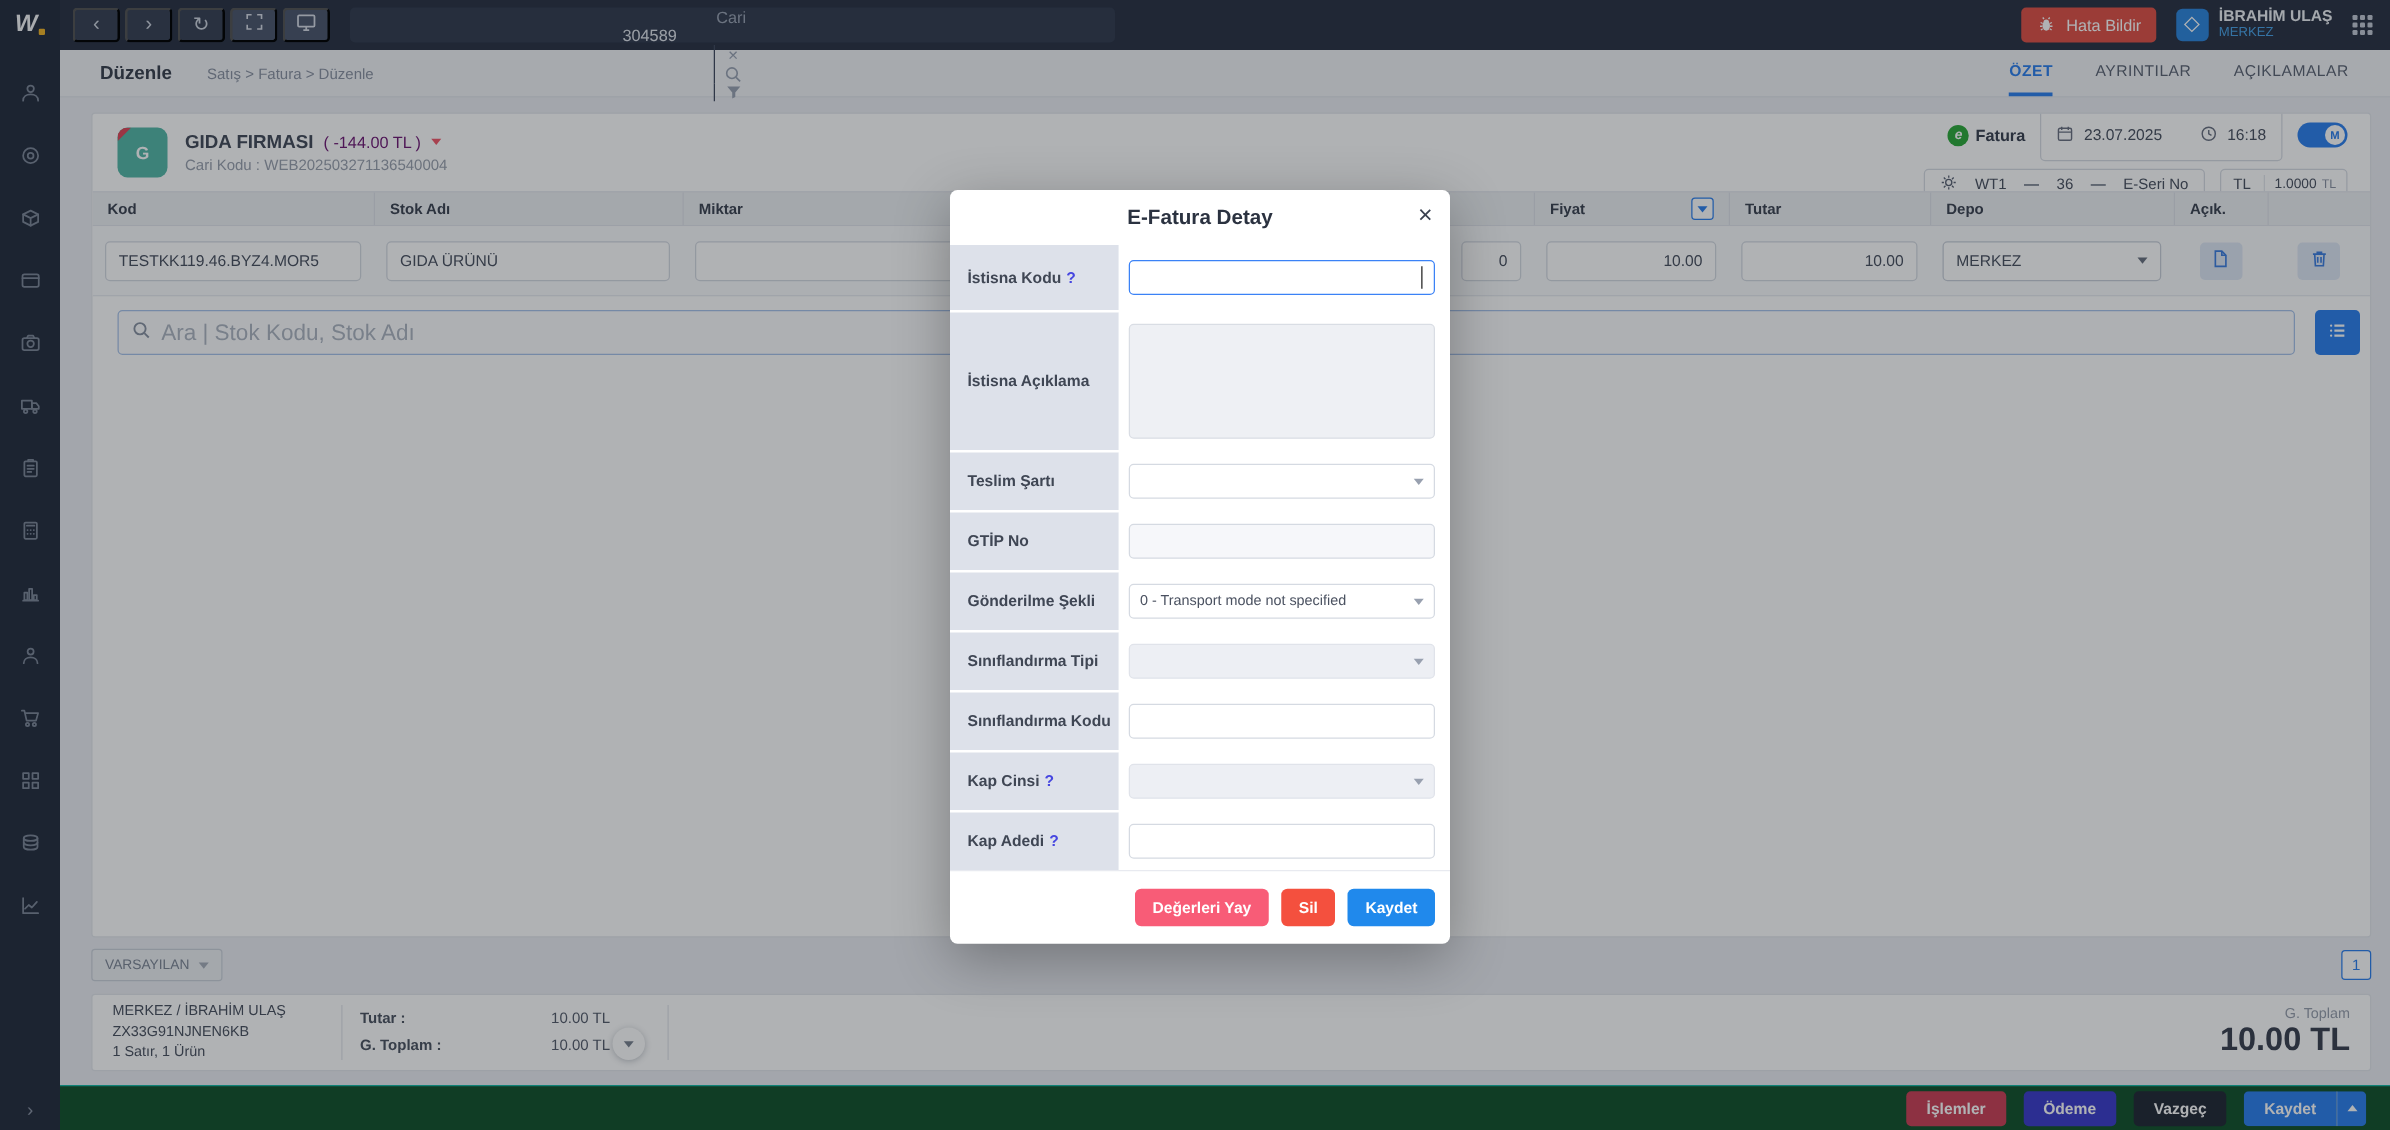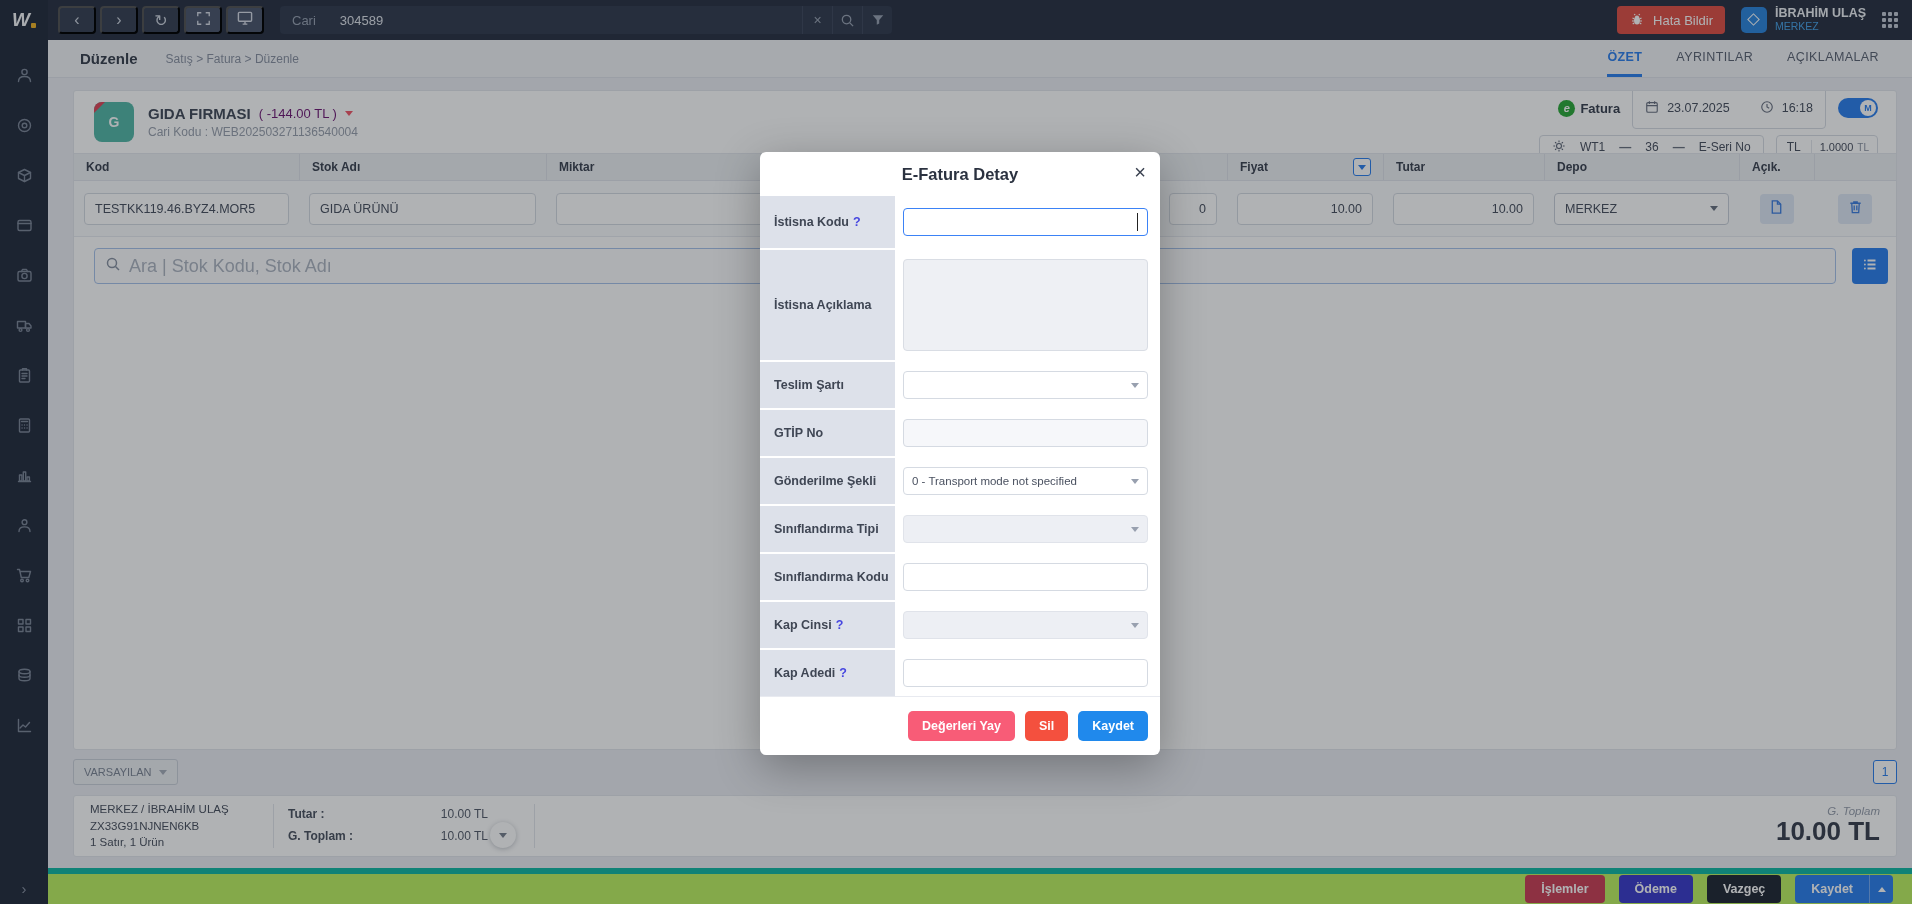--- a/index.html
+++ b/index.html
@@ -21,21 +21,21 @@
 
   
   .topbar { position:absolute; left:48px; top:0; right:0; height:40px; background:#2b3344;
             display:flex; align-items:center; z-index:4; }
   .nav-btns { display:flex; gap:4px; margin-left:10px; }
   .nbtn { width:38px; height:28px; border-radius:4px; background:#394255; color:#cdd3de;
           display:flex; align-items:center; justify-content:center; font-size:16px; cursor:pointer; }
   .nbtn.active { background:#4d576d; }
   .nbtn svg { stroke:#d7dce6; fill:none; stroke-width:1.5; }
   .tb-search { margin-left:16px; height:28px; width:612px; background:#343d50; border-radius:4px;
-               display:flex; align-items:center; }
+               display:flex; align-items:center;flex-direction:column; }
   .tb-prefix { color:#9aa3b3; font-size:13px; padding:0 14px 0 12px; border-right:1px solid #46506​3; }
   .tb-value { flex:1; background:transparent; border:none; outline:none; color:#dfe3ea; font-size:13px;
               padding:0 10px; font-family:"Liberation Sans",sans-serif; }
   .tb-icon { width:30px; height:28px; display:flex; align-items:center; justify-content:center;
              color:#9aa3b3; font-size:14px; cursor:pointer; border-left:1px solid #414b5f; }
   .tb-icon svg { stroke:#9aa3b3; fill:none; stroke-width:1.4; }
   .tb-right { margin-left:auto; display:flex; align-items:center; gap:16px; padding-right:14px; }
   .err-btn { background:#e05248; color:#fff; height:28px; border-radius:4px; display:flex;
              align-items:center; gap:8px; padding:0 12px; font-size:13px; cursor:pointer; border:none; }
   .user-chip { display:flex; gap:8px; cursor:pointer; }
@@ -143,26 +143,26 @@
             resize:none; font-size:12.5px; color:#4a5160; padding:8px 10px; outline:none; font-family:"Liberation Sans",sans-serif; }
   .f-note::placeholder { color:#b6bdc9; }
   .f-div { width:1px; height:44px; background:#e3e6ec; margin:0 14px; }
   .f-totals { width:200px; font-size:12px; color:#565d6c; }
   .f-trow { display:flex; justify-content:space-between; line-height:1.8; }
   .f-trow b { font-weight:bold; color:#4d5462; }
   .exp-btn { width:26px; height:26px; border-radius:50%; background:#fff; border:none; cursor:pointer;
              box-shadow:0 1px 5px rgba(40,50,70,.28); display:flex; align-items:center; justify-content:center; margin:18px 4px 0 2px; }
   .exp-btn .tri-down { color:#7a8290; }
   .f-grand { margin-left:auto; text-align:right; padding-right:16px; }
-  .f-grand-label { font-size:11.5px; color:#989fad;font-style:italic; }
+  .f-grand-label { font-size:11.5px; color:#989fad; }
   .f-grand-value { font-size:26px; font-weight:bold; color:#3b4150; line-height:1.15; }
 
   
-  .actionbar { position:absolute; left:48px; right:0; bottom:0; height:36px; background:#bef264;
-               border-top:6px solid #14b8a6; display:flex; align-items:center; justify-content:flex-end; gap:14px; padding-right:19px; z-index:4; }
+  .actionbar { position:absolute; left:48px; right:0; bottom:0; height:36px; background:#14532d;
+               border-top:1px solid #14b8a6; display:flex; align-items:center; justify-content:flex-end; gap:14px; padding-right:19px; z-index:4; }
   .abtn { height:28px; border:none; border-radius:4px; color:#fff; font-size:12.5px; font-weight:bold;
           padding:0 16px; cursor:pointer; font-family:"Liberation Sans",sans-serif; }
   .abtn.islemler { background:#cc4257; }
   .abtn.odeme { background:#3d3dcc; }
   .abtn.vazgec { background:#232a36; }
   .kaydet-split { display:flex; height:28px; border-radius:4px; overflow:hidden; }
   .kaydet-split .main { background:#2f80ed; color:#fff; font-size:12.5px; font-weight:bold; border:none; padding:0 16px; cursor:pointer; font-family:"Liberation Sans",sans-serif; }
   .kaydet-split .caret { width:24px; background:#2f80ed; border:none; border-left:1px solid rgba(255,255,255,.35);
                          display:flex; align-items:center; justify-content:center; cursor:pointer; }
   .tri-up { width:0; height:0; border-left:4px solid transparent; border-right:4px solid transparent; border-bottom:5px solid #fff; }

